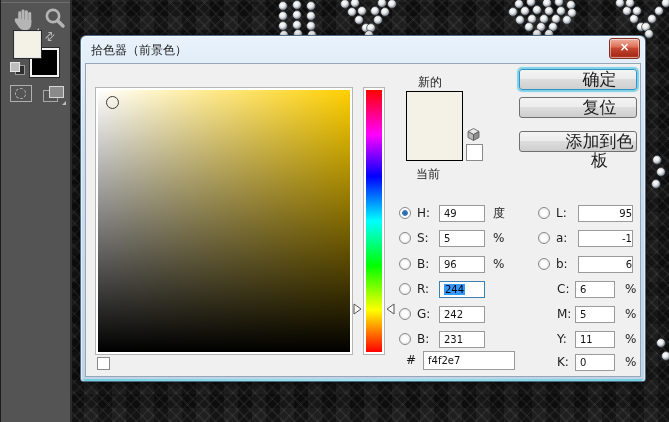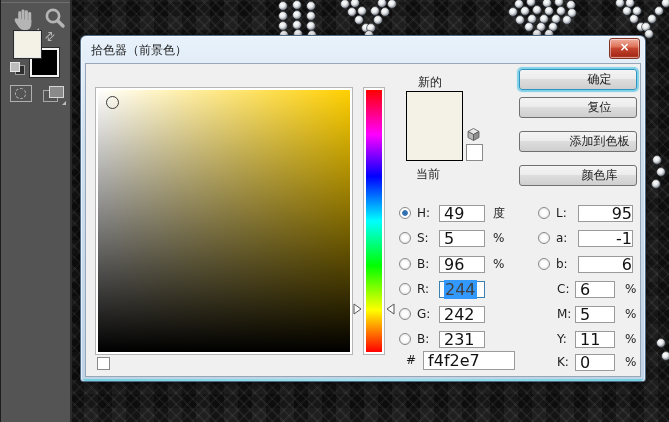--- a/index.html
+++ b/index.html
@@ -106,44 +106,44 @@
   .preview-swatch{left:325px;top:55px;width:57px;height:70px;border:1px solid #000;box-sizing:border-box;}
   .preview-new{width:100%;height:50%;}
   .preview-current{width:100%;height:50%;}
   .cube-icon{left:384px;top:91px;width:17px;height:15px;}
   .websafe-swatch{left:385px;top:108px;width:15px;height:15px;background:#fff;border:1px solid #8a8a8a;}
   
   .btn{
     left:438px;width:118px;height:21px;
     background:linear-gradient(#f4f4f4,#ececec 45%,#dddddd 50%,#cfcfcf);
     border:1px solid #707070;border-radius:3px;
-    font-size:12px;color:#1c1c1c;text-align:center;line-height:19px;box-sizing:border-box;
+    font-size:17px;color:#1c1c1c;text-align:center;line-height:19px;box-sizing:border-box;
     cursor:pointer;
     padding-left:43px;
   }
   .btn.default{border:1px solid #2f96c2;box-shadow:0 0 1px 2px #7fd0e8;}
   
   .vrow{left:318px;height:18px;display:flex;align-items:center;}
   .vrow2{left:457px;height:18px;display:flex;align-items:center;}
   .radio{
     width:12px;height:12px;border:1px solid #8a8a8a;border-radius:50%;box-sizing:border-box;
     background:radial-gradient(#fff 35%, #ddd 90%);flex:0 0 auto;cursor:pointer;
   }
   .radio.checked{background:radial-gradient(#2f6fb2 0 34%, #fff 46% 70%, #ddd 95%);}
   .fldlabel{font-size:12px;color:#1c1c1c;margin-left:6px;width:20px;flex:0 0 auto;}
   .fldlabel.nolab{margin-left:19px;width:16px;}
   .field-input{
     margin-left:2px;width:46px;height:17px;background:#fff;border:1px solid #9a9a9a;
-    font-size:16px;color:#111;padding:0 0 0 4px;box-sizing:border-box;
+    font-size:10px;color:#111;padding:0 0 0 4px;box-sizing:border-box;
     font-family:"DejaVu Sans","Liberation Sans",sans-serif;line-height:15px;
   }
   .field-input.wide{width:55px;text-align:right;}
   .field-input.cmyk{width:40px;}
   .field-input.focused{border:1px solid #3c7fb1;}
-  .sel-text{background:#3399ff;color:#404040;padding:0 1px;}
+  .sel-text{background:#3399ff;color:#000000;padding:0 1px;}
   .unit{font-size:12px;color:#1c1c1c;margin-left:8px;}
   .unit2{font-size:12px;color:#1c1c1c;margin-left:10px;}
   .hex-row{left:325px;top:314px;height:20px;display:flex;align-items:center;}
   .hex-input{margin-left:7px;width:92px;height:19px;}
   
   .chk-row{left:16px;top:321px;display:flex;align-items:center;}
   .checkbox{width:13px;height:13px;background:#fff;border:1px solid #8a8a8a;box-sizing:border-box;cursor:pointer;}
   .chk-label{font-size:12px;color:#1c1c1c;margin-left:5px;}
 </style>
 </head>
@@ -308,21 +308,20 @@
       <polygon points="3,4.5 8.5,1.5 14,4.5 8.5,7.5" fill="#ececec" stroke="#555" stroke-width="0.8"></polygon>
       <polygon points="3,4.5 8.5,7.5 8.5,13.5 3,10.5" fill="#b8b8b8" stroke="#555" stroke-width="0.8"></polygon>
       <polygon points="14,4.5 8.5,7.5 8.5,13.5 14,10.5" fill="#8f8f8f" stroke="#555" stroke-width="0.8"></polygon>
     </svg>
   </div>
   <div class="abs websafe-swatch"></div>
 
   <div class="abs btn default" style="top:33px;">确定</div>
   <div class="abs btn" style="top:95px;">添加到色板</div>
   <div class="abs btn" style="top:61px;">复位</div>
-  <div class="abs btn" style="top:129px;">颜色库</div>
 
   <div class="abs vrow" style="top:168px;">
     <span class="radio checked"></span>
     <span class="fldlabel">H:</span>
     <input class="field-input" value="49" style="">
     <span class="unit">度</span>
   </div>
   <div class="abs vrow" style="top:193px;">
     <span class="radio"></span>
     <span class="fldlabel">S:</span>

